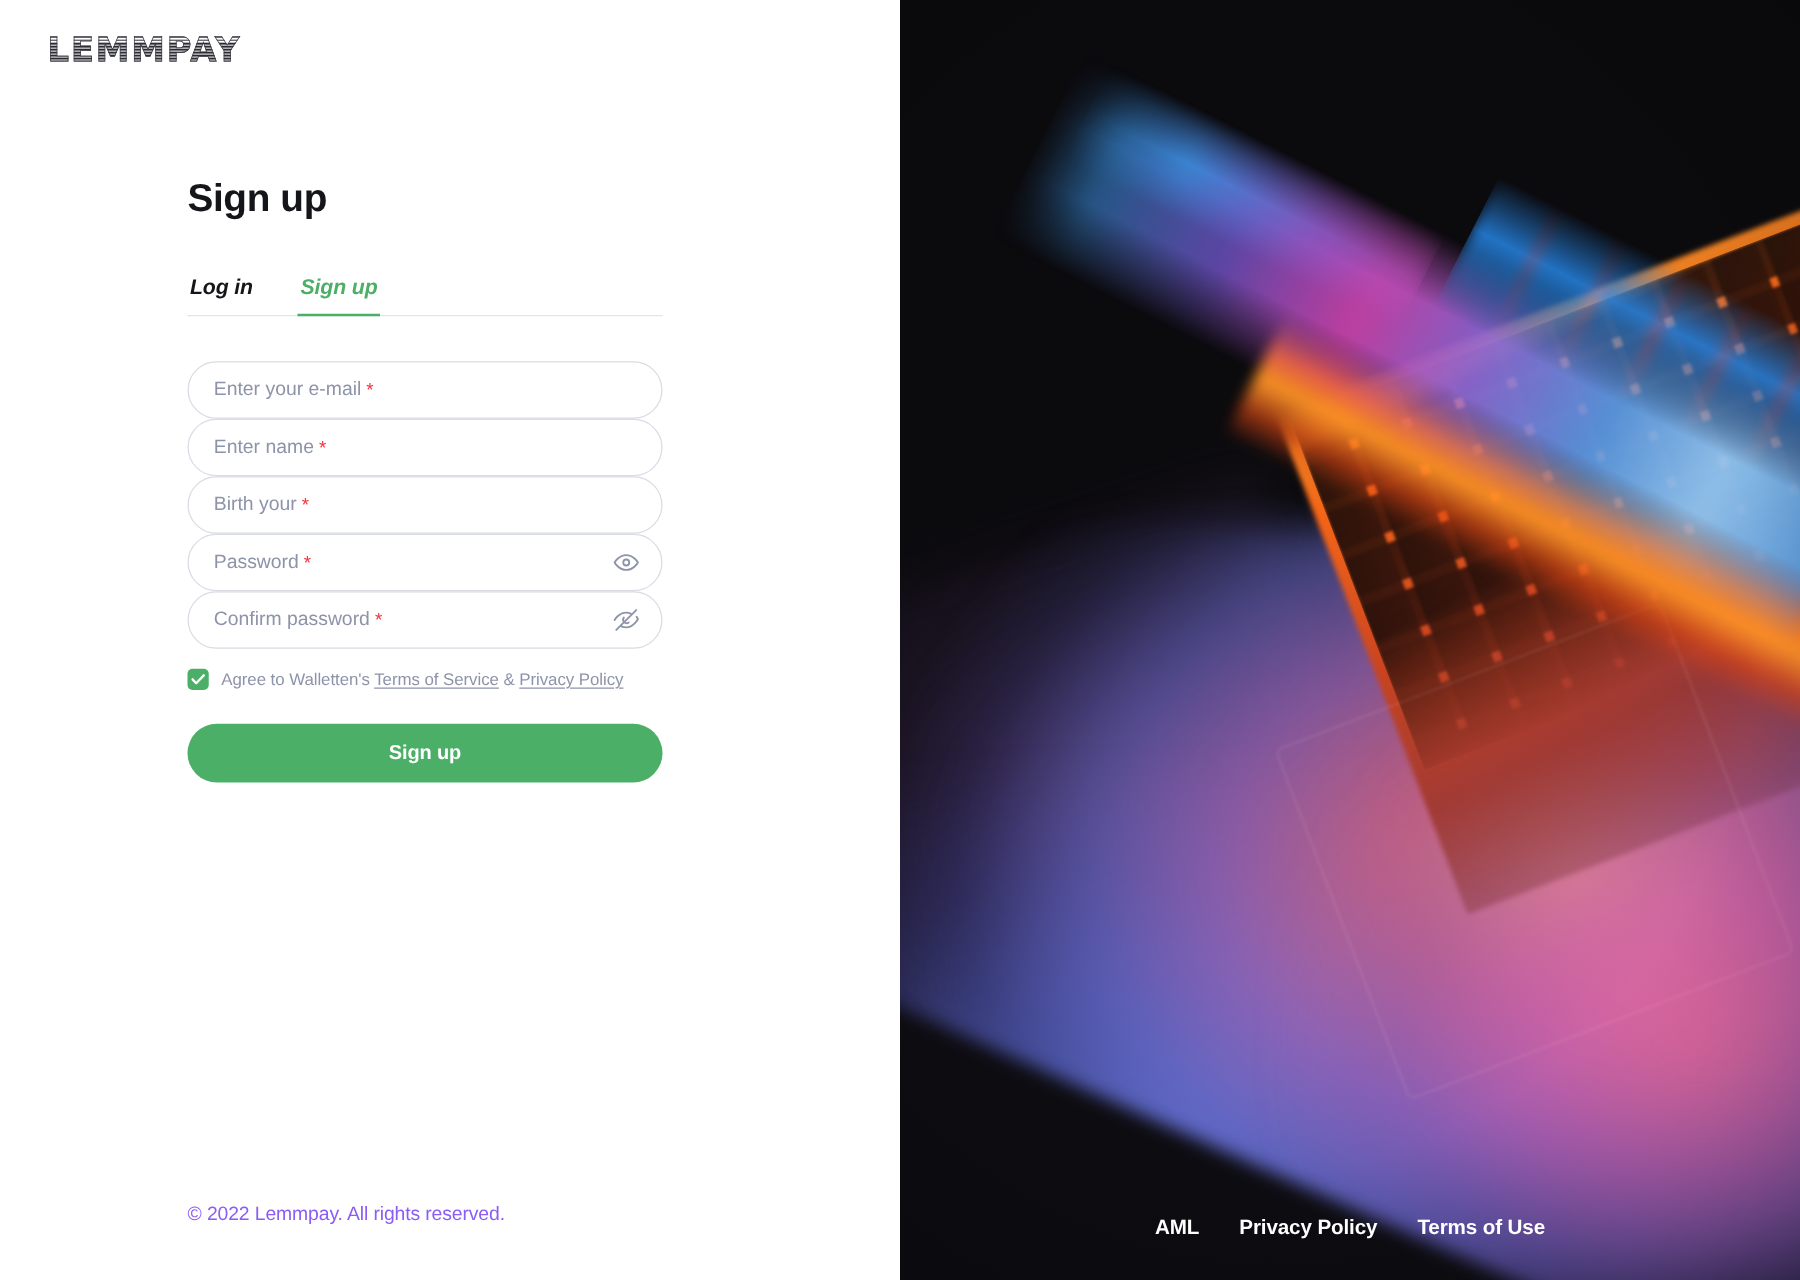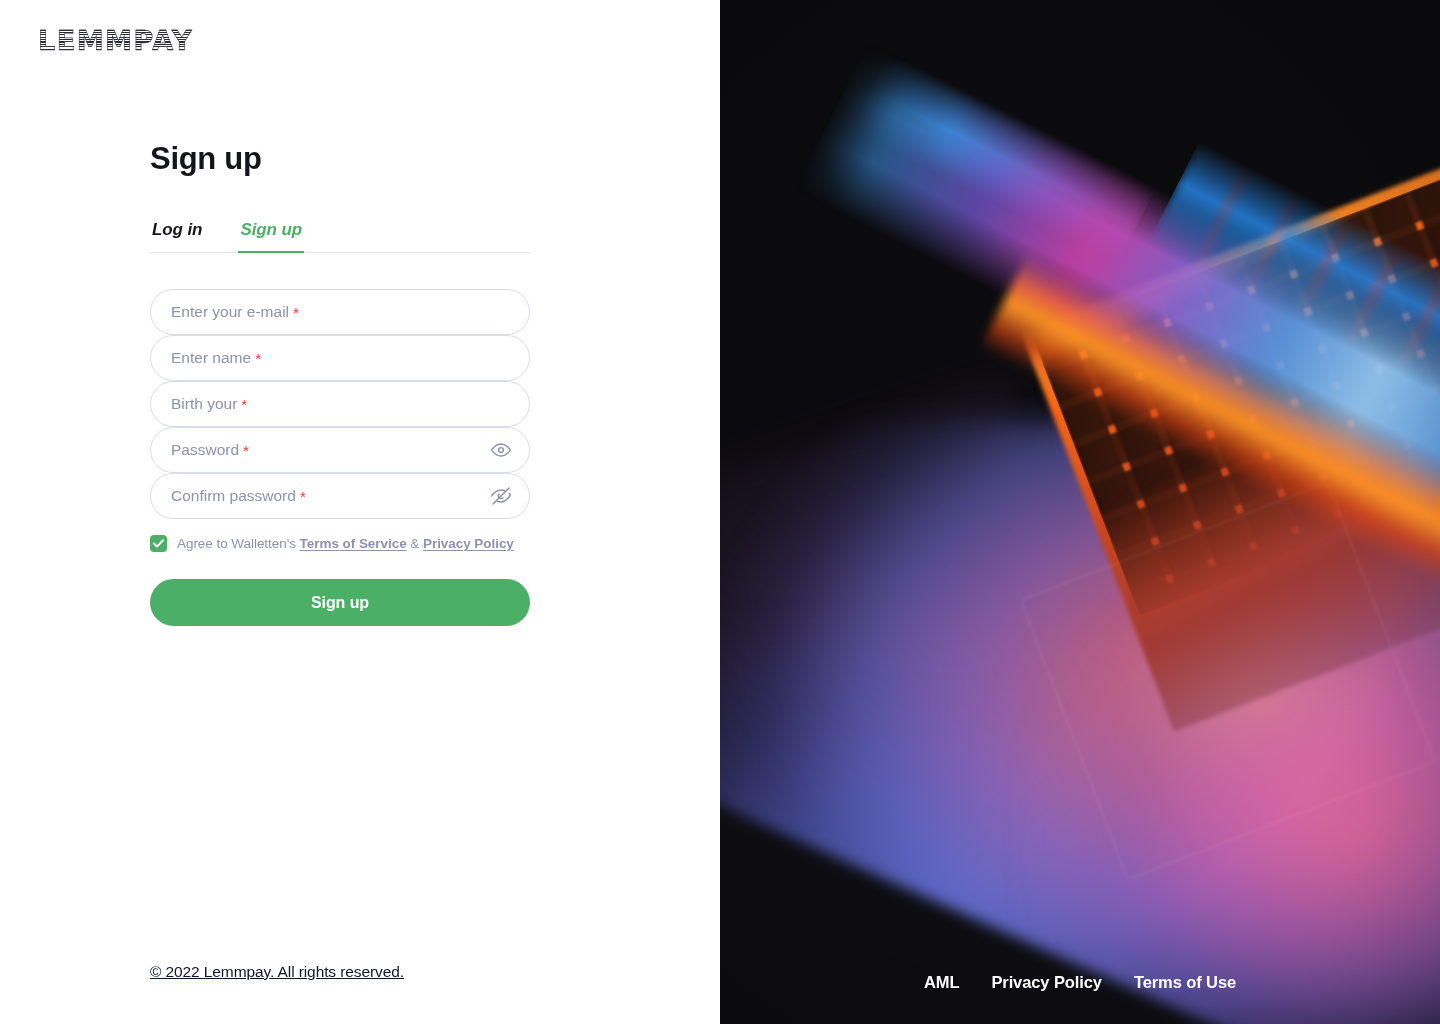--- a/index.html
+++ b/index.html
@@ -196,21 +196,20 @@
     font-size: 13.5px;
     color: #8d93a9;
     letter-spacing: -0.05px;
     white-space: nowrap;
   }
 
   .agree-text a {
     color: #8d93a9;
     text-decoration: underline;
     text-underline-offset: 2px;
-    font-weight: bold;
   }
 
   .submit-btn {
     margin-top: 27px;
     width: 380px;
     height: 47px;
     border: none;
     border-radius: 24px;
     background: #4caf67;
     color: #ffffff;
@@ -219,23 +218,22 @@
     font-weight: 600;
     cursor: pointer;
     letter-spacing: -0.1px;
   }
 
   .copyright {
     position: absolute;
     left: 150px;
     top: 963px;
     font-size: 15.5px;
-    color: #0f172a;
+    color: #8b5cf6;
     letter-spacing: -0.1px;
-    text-decoration: underline;
   }
 
   
   .right-panel {
     position: relative;
     width: 720px;
     height: 1024px;
     flex: 0 0 720px;
     background: #0a0a0c;
     overflow: hidden;

